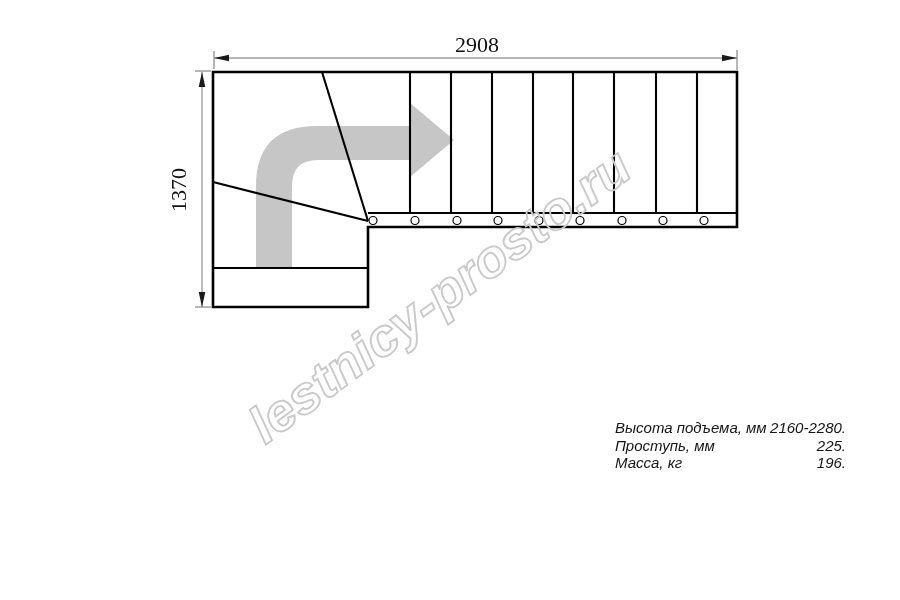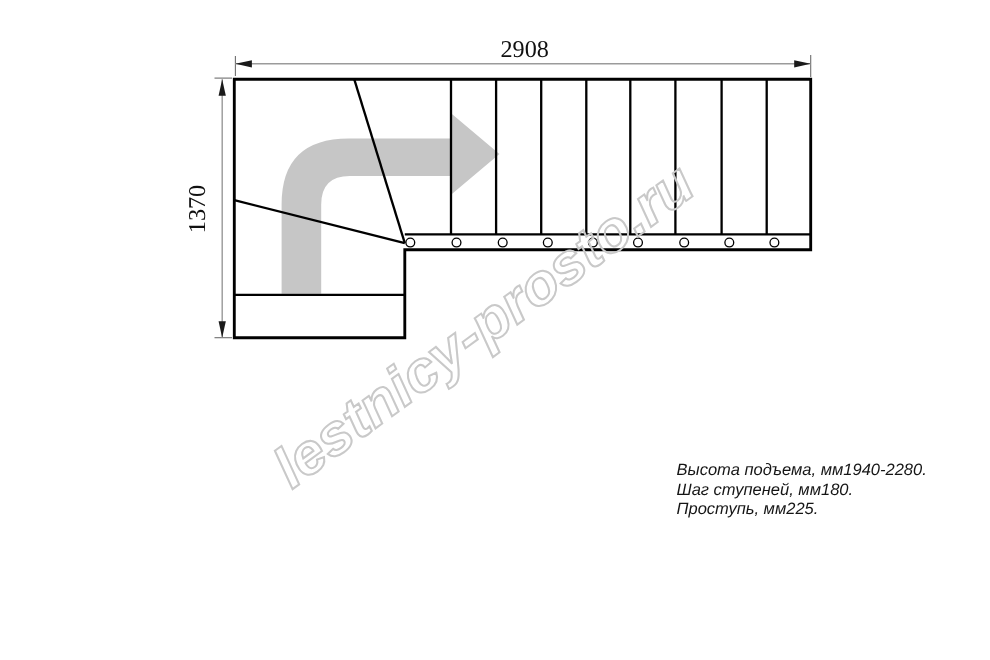--- a/index.html
+++ b/index.html
@@ -32,21 +32,21 @@
   .specs{
     position:absolute;
     left:615px;
     top:419px;
     width:231px;
     font-style:italic;
     font-size:15px;
     line-height:17.5px;
     color:#151515;
   }
-  .spec-row{display:flex;white-space:nowrap;}
+  .spec-row{display:flex;justify-content:space-between;white-space:nowrap;}
   .spec-value{text-align:right;}
 </style>
 </head>
 <body>
 
 <svg class="drawing-svg" width="900" height="600" viewBox="0 0 900 600">
 
   <path d="M256,267 L256,186 Q256,126 317,126 L410,126 L410,103 L454,140 L410,177 L410,160 L318,160 Q292,160 292,186 L292,267 Z" fill="#c6c6c6"></path>
 
   <path class="outline" d="M213,72 L737,72 L737,227 L368,227 L368,307 L213,307 Z"></path>
@@ -100,23 +100,23 @@
     <polygon class="dimarrow" points="202,307 198.7,292 205.3,292"></polygon>
     <text class="dim-text" x="186" y="190" text-anchor="middle" transform="rotate(-90 186 190)">1370</text>
   </g>
 
   <text class="watermark" x="450" y="310" text-anchor="middle" font-size="52" textLength="458" lengthAdjust="spacingAndGlyphs" transform="rotate(-36.2 450 310)" stroke="#c9c9c9">lestnicy-prosto.ru</text>
 </svg>
 
 <div class="specs">
   <div class="spec-row">
     <span class="spec-label">Высота подъема, мм</span>
-    <span class="spec-value">1940-2280.</span>
-  </div>
-  <div class="spec-row">
-    <span class="spec-label">Шаг ступеней, мм</span>
-    <span class="spec-value">180.</span>
+    <span class="spec-value">2160-2280.</span>
   </div>
   <div class="spec-row">
     <span class="spec-label">Проступь, мм</span>
     <span class="spec-value">225.</span>
   </div>
+  <div class="spec-row">
+    <span class="spec-label">Масса, кг</span>
+    <span class="spec-value">196.</span>
+  </div>
 </div>
 
 </body></html>

